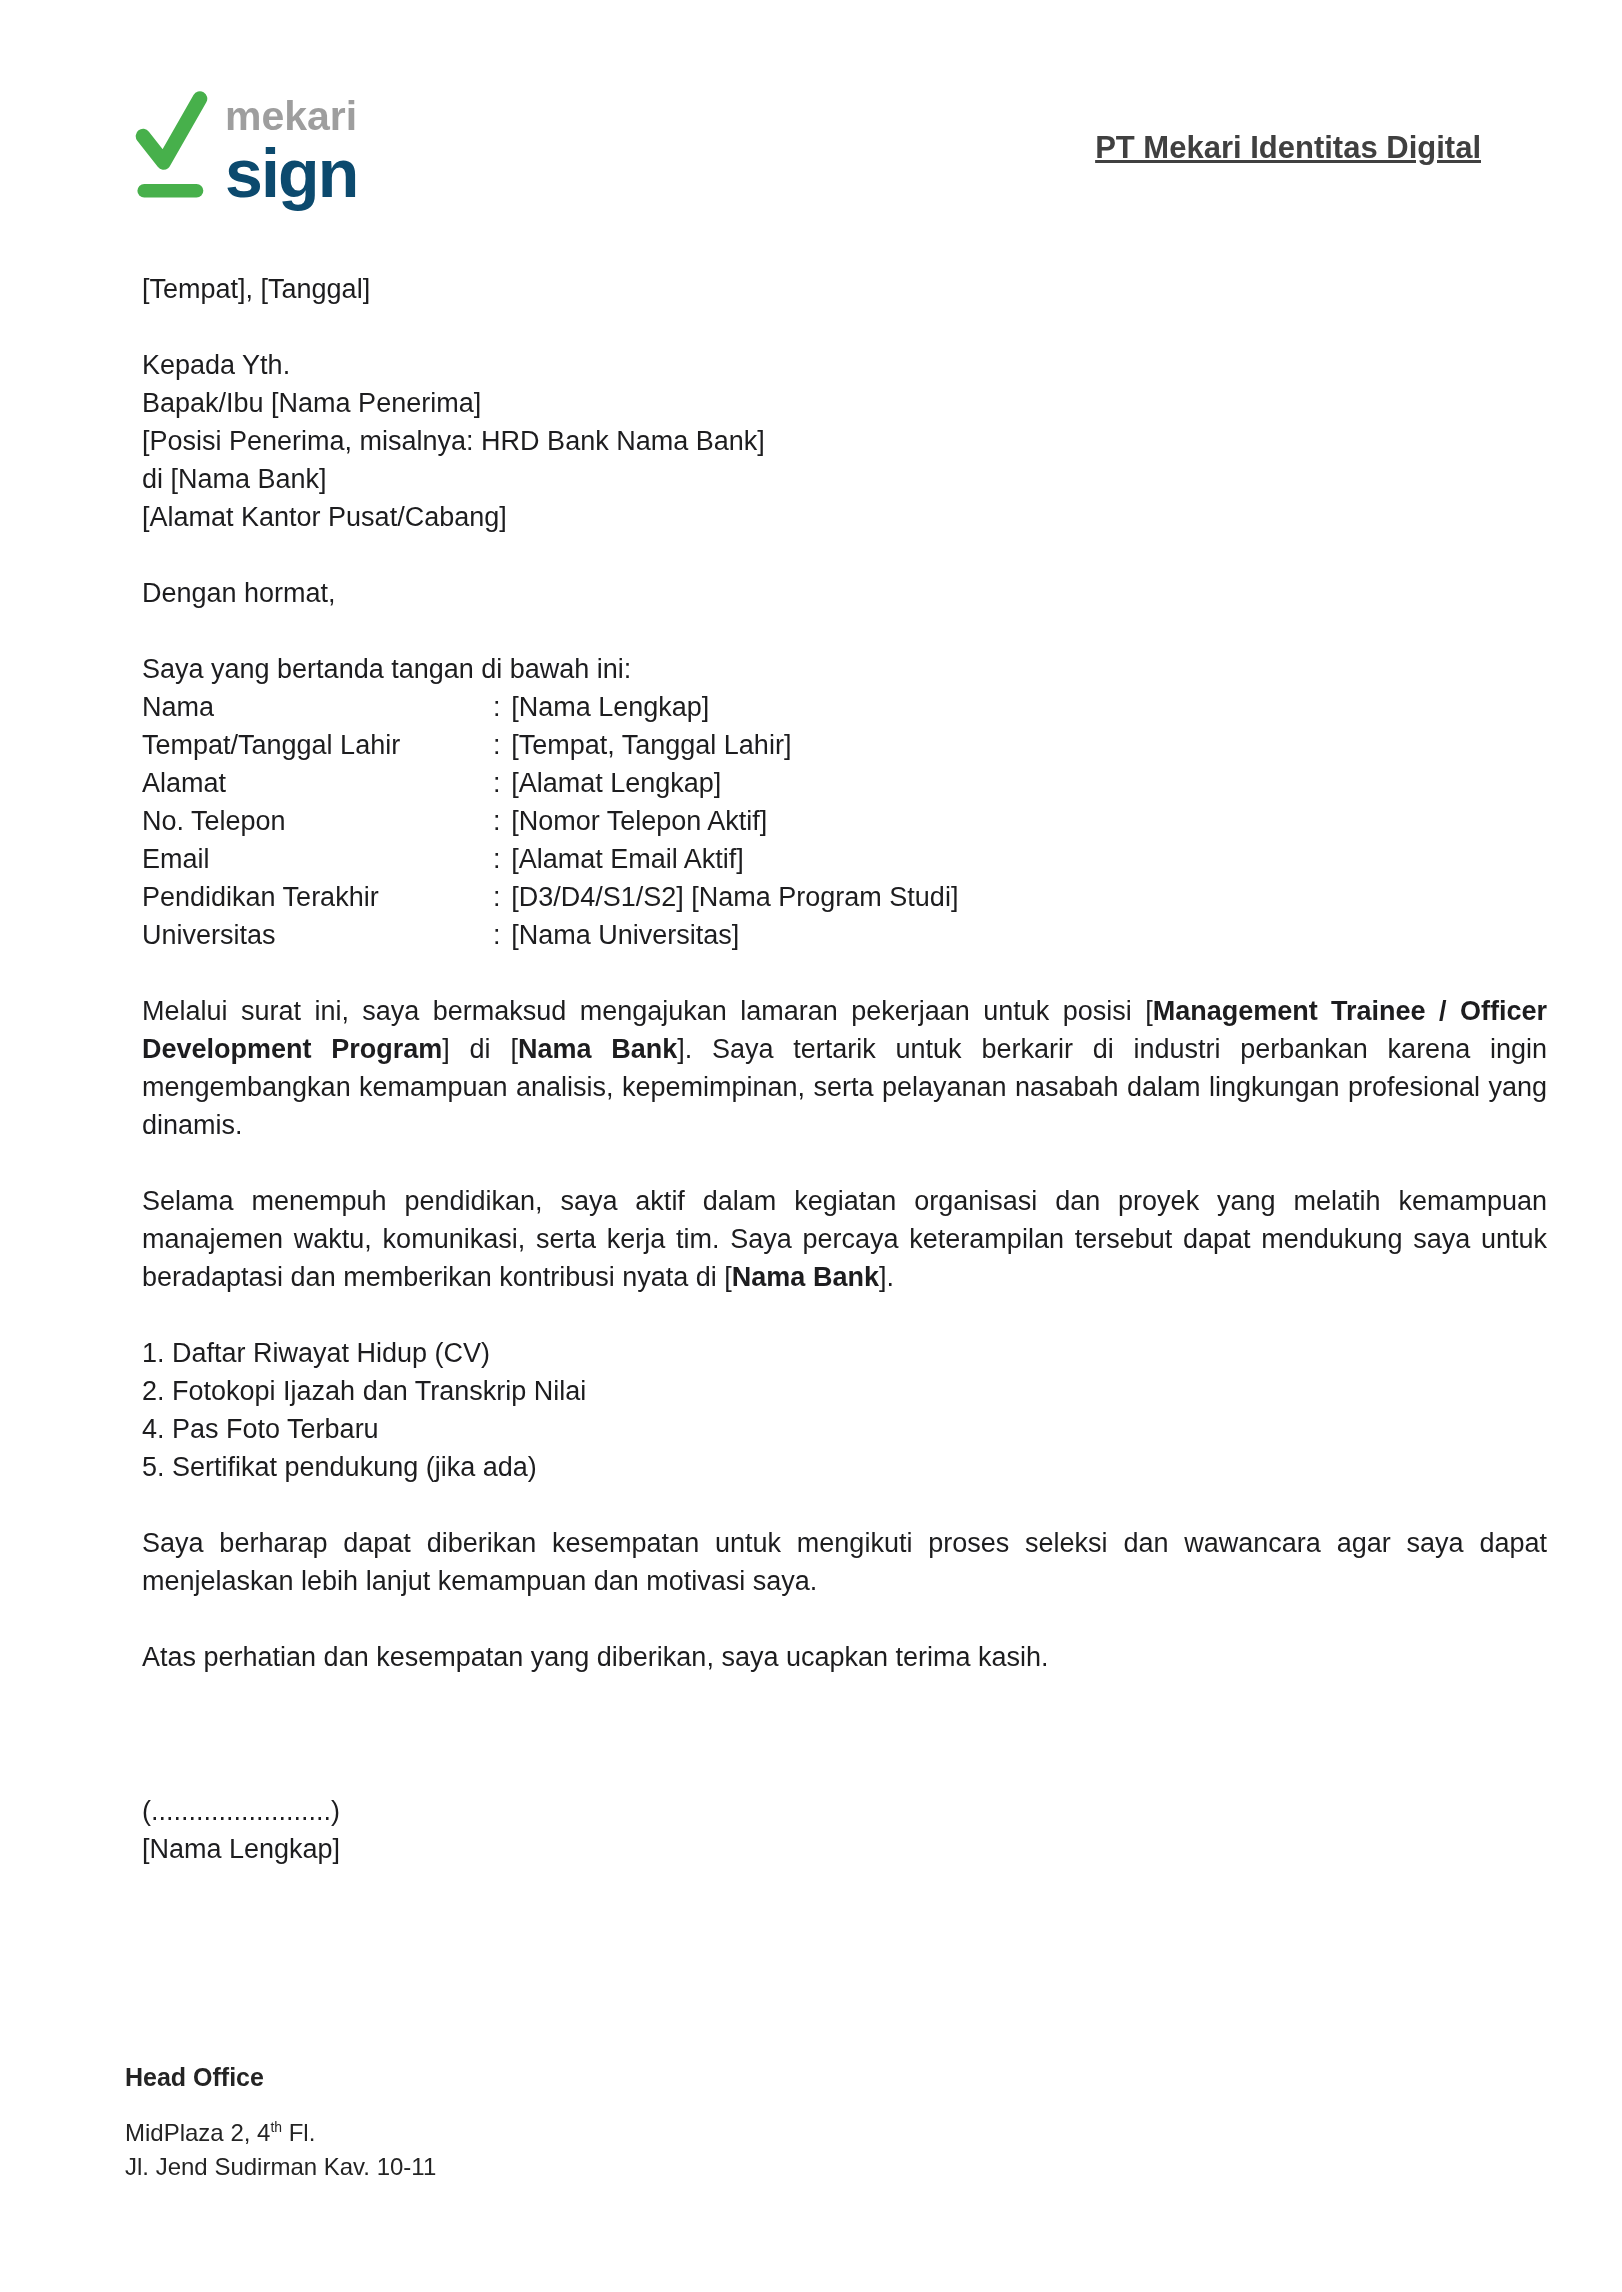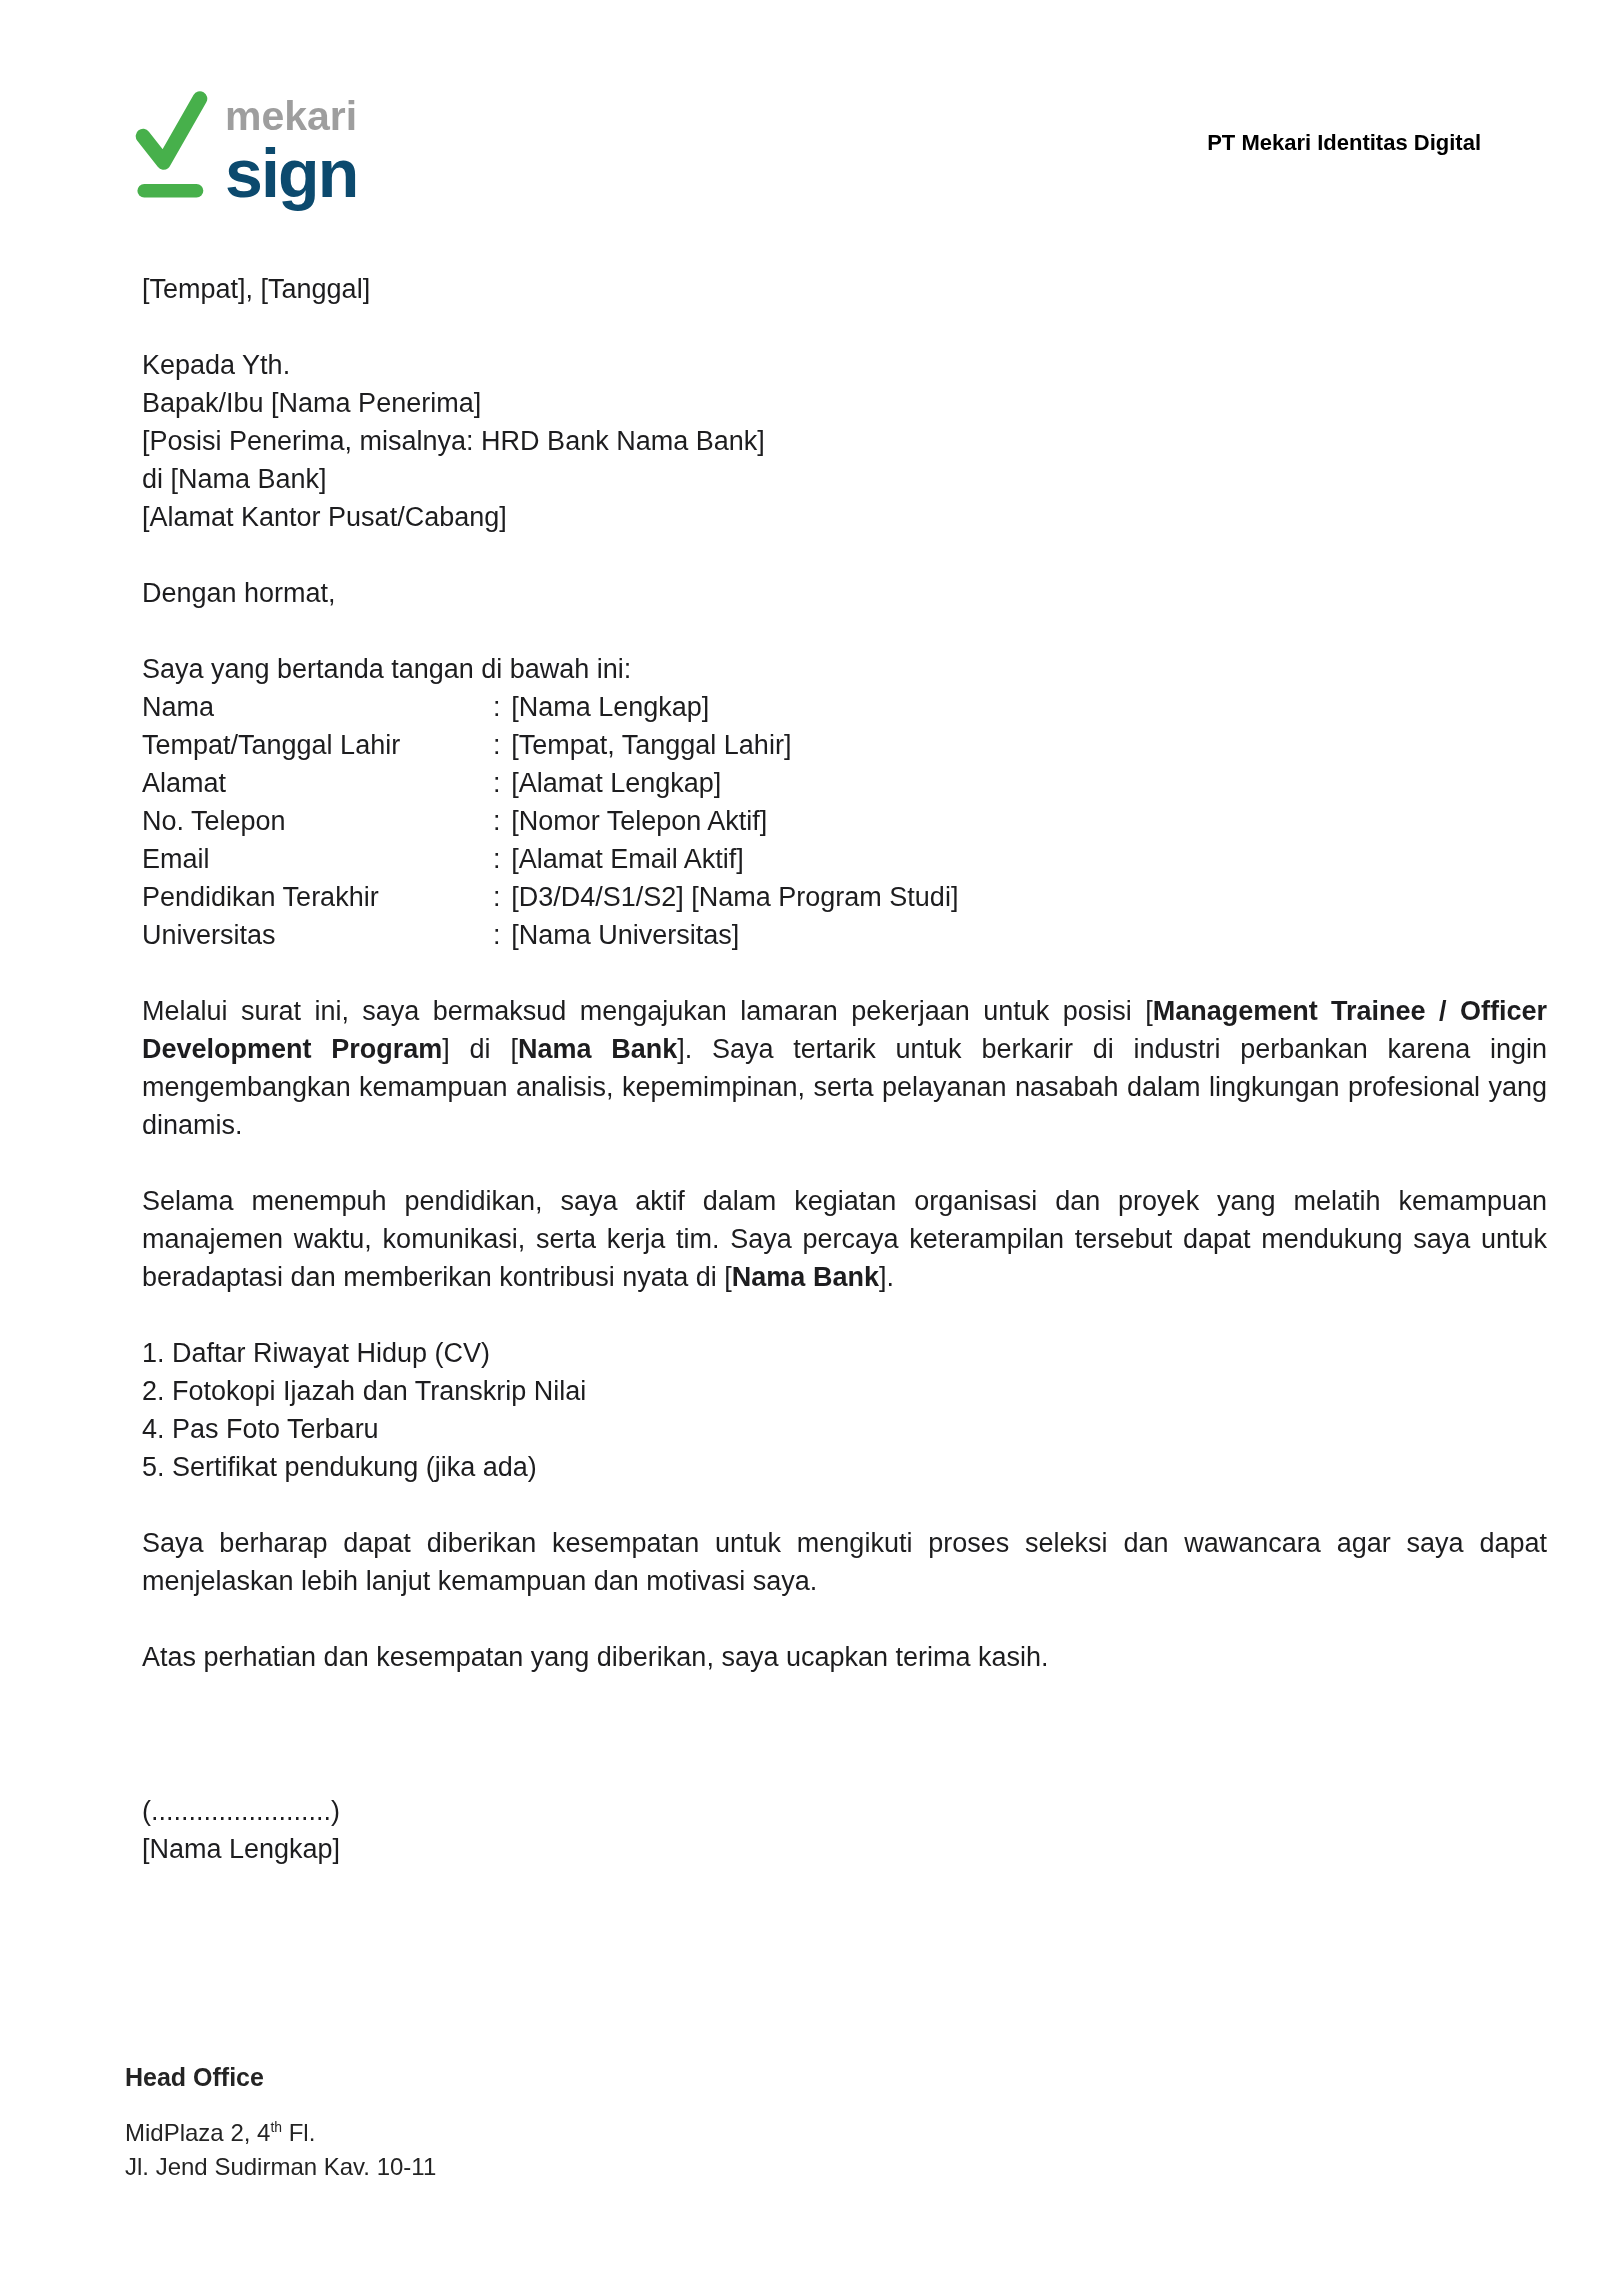--- a/index.html
+++ b/index.html
@@ -32,24 +32,25 @@
   }
   .logo-bottom {
     font-size: 68px;
     font-weight: 700;
     color: #0c4a6e;
     line-height: 1;
     margin-top: 2.7px;
     letter-spacing: -1.8px;
   }
   .company {
-    font-size: 22px;
-    font-weight: 700;
-    color: #000000;
+    font-size: 31px;
+    font-weight: 700;
+    color: #404040;
     margin-top: 45px;
+    text-decoration: underline;
   }
 
   
   .letter {
     padding: 63px 76px 0 142px;
     font-size: 27px;
     line-height: 38px;
   }
   .block { margin: 0 0 38px 0; }
   .block:last-child { margin-bottom: 0; }

